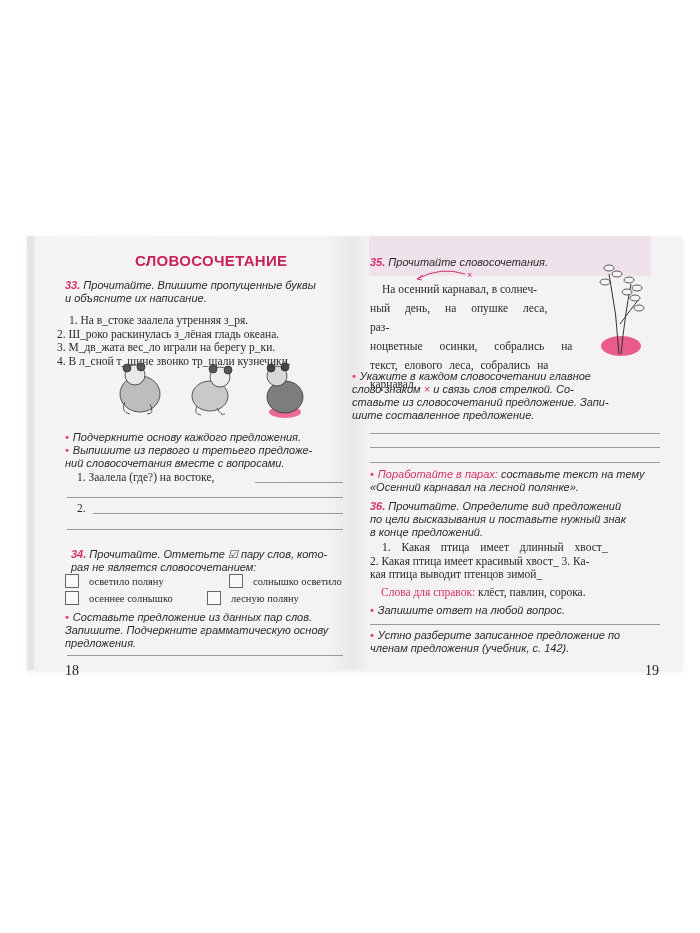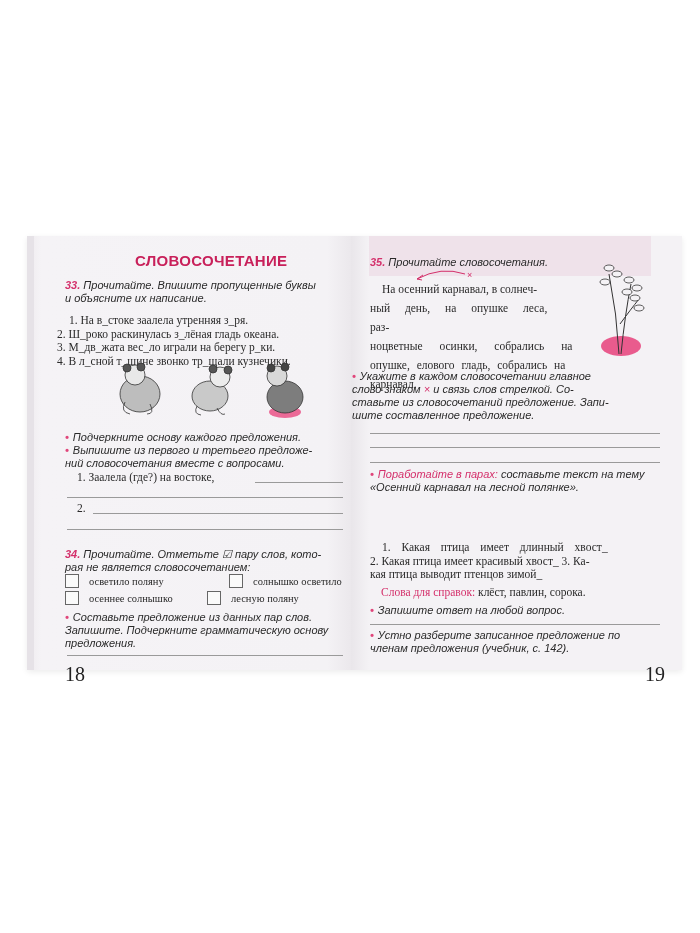--- a/index.html
+++ b/index.html
@@ -19,21 +19,21 @@
   .pink { color: #d4306b; }
   .title {
     position: absolute; left: 108px; top: 16px; font-size: 15px; font-weight: bold; color: #c8205a;
     letter-spacing: 0.3px;
   }
   .ex-num { color: #d4306b; font-weight: bold; }
   .txt { position: absolute; font-size: 11px; line-height: 13px; text-align: justify; font-style: italic; }
   .sent { position: absolute; font-family: "Liberation Serif", serif; font-size: 11.5px; line-height: 13.5px; }
   .bullet { color: #e0457a; font-weight: bold; margin-right: 4px; }
   .line { position: absolute; height: 1px; background: #9a9a9a; }
-  .pagenum { position: absolute; font-family: "Liberation Serif", serif; font-size: 20px; color: #222; }
+  .pagenum { position: absolute; font-family: "Liberation Serif", serif; font-size: 14px; color: #222; }
   .check-row { position: absolute; font-family: "Liberation Serif", serif; font-size: 10.5px; display: flex; align-items: center; }
   .box { width: 12px; height: 12px; border: 1px solid #666; background: #fafafa; margin-right: 10px; }
   .just { display: flex; justify-content: space-between; }
 </style>
 </head>
 <body>
 
 <div class="book">
 
   <div class="page left">
@@ -88,21 +88,21 @@
       <div>ний словосочетания вместе с вопросами.</div>
     </div>
 
     <div class="sent" style="left:50px; top:235px;">1. Заалела (где?) на востоке,</div>
     <div class="line" style="left:228px; top:246px; width:88px;"></div>
     <div class="line" style="left:40px; top:261px; width:276px;"></div>
     <div class="sent" style="left:50px; top:266px;">2.</div>
     <div class="line" style="left:66px; top:277px; width:250px;"></div>
     <div class="line" style="left:40px; top:293px; width:276px;"></div>
 
-    <div class="txt" style="left:38px; top:312px; width:276px;">
+    <div class="txt" style="left:44px; top:312px; width:276px;">
       <div class="just">
           <span><span class="ex-num">34.</span> <span>Прочитайте. Отметьте ☑ пару слов, кото-</span></span>
         </div>
       <div>рая не является словосочетанием:</div>
     </div>
 
     <div class="check-row" style="left:38px; top:338px;">
       <div class="box"></div>
         <span>осветило поляну</span>
     </div>
@@ -141,21 +141,21 @@
     <svg style="position:absolute; left:60px; top:32px;" width="70" height="14">
       <path d="M6 11 Q30 -2 54 6" fill="none" stroke="#d4306b" stroke-width="1"></path>
       <path d="M6 11 L12 7 M6 11 L11 12" stroke="#d4306b" stroke-width="1"></path>
       <text x="56" y="10" font-size="9" fill="#d4306b" font-family="Liberation Sans, sans-serif">×</text>
     </svg>
 
     <div class="sent" style="left:19px; top:44px; width:210px; line-height:19px;">
       <div class="just" style="padding-left:12px;">На осенний карнавал, в солнеч-</div>
       <div style="word-spacing:12px">ный день, на опушке леса, раз-</div>
       <div style="word-spacing:14px">ноцветные осинки, собрались на</div>
-      <div style="word-spacing:4px">опушке, елового гладь, собрались на</div>
+      <div style="word-spacing:4px">текст, елового леса, собрались на</div>
       <div>карнавал.</div>
     </div>
 
     <svg style="position:absolute; left:240px; top:18px;" width="60" height="110">
       <ellipse cx="30" cy="92" rx="20" ry="10" fill="#e6417a" opacity="0.85"></ellipse>
       <path d="M28 100 Q26 60 18 20 M30 100 Q34 60 40 30 M29 70 Q40 55 48 45" fill="none" stroke="#333" stroke-width="1"></path>
       <g fill="#f4f2f5" stroke="#333" stroke-width="0.8">
         <ellipse cx="18" cy="14" rx="5" ry="3"></ellipse>
         <ellipse cx="26" cy="20" rx="5" ry="3"></ellipse>
         <ellipse cx="38" cy="26" rx="5" ry="3"></ellipse>
@@ -177,20 +177,25 @@
     </div>
     <div class="line" style="left:19px; top:197px; width:290px;"></div>
     <div class="line" style="left:19px; top:211px; width:290px;"></div>
     <div class="line" style="left:19px; top:226px; width:290px;"></div>
 
     <div class="txt" style="left:19px; top:232px; width:290px;">
       <div><span class="bullet">•</span><span class="pink">Поработайте в парах:</span> <span>составьте текст на тему</span></div>
       <div>«Осенний карнавал на лесной полянке».</div>
     </div>
 
+    <div class="txt" style="left:19px; top:264px; width:290px;">
+      <div><span class="ex-num">36.</span> <span>Прочитайте. Определите вид предложений</span></div>
+      <div>по цели высказывания и поставьте нужный знак</div>
+      <div>в конце предложений.</div>
+    </div>
 
     <div class="sent" style="left:19px; top:305px; width:290px;">
       <div style="padding-left:12px; word-spacing:8px">1. Какая птица имеет длинный хвост_</div>
       <div>2. Какая птица имеет красивый хвост_ 3. Ка-</div>
       <div>кая птица выводит птенцов зимой_</div>
     </div>
 
     <div class="sent" style="left:30px; top:350px;">
       <span class="pink">Слова для справок:</span> <span>клёст, павлин, сорока.</span>
     </div>

